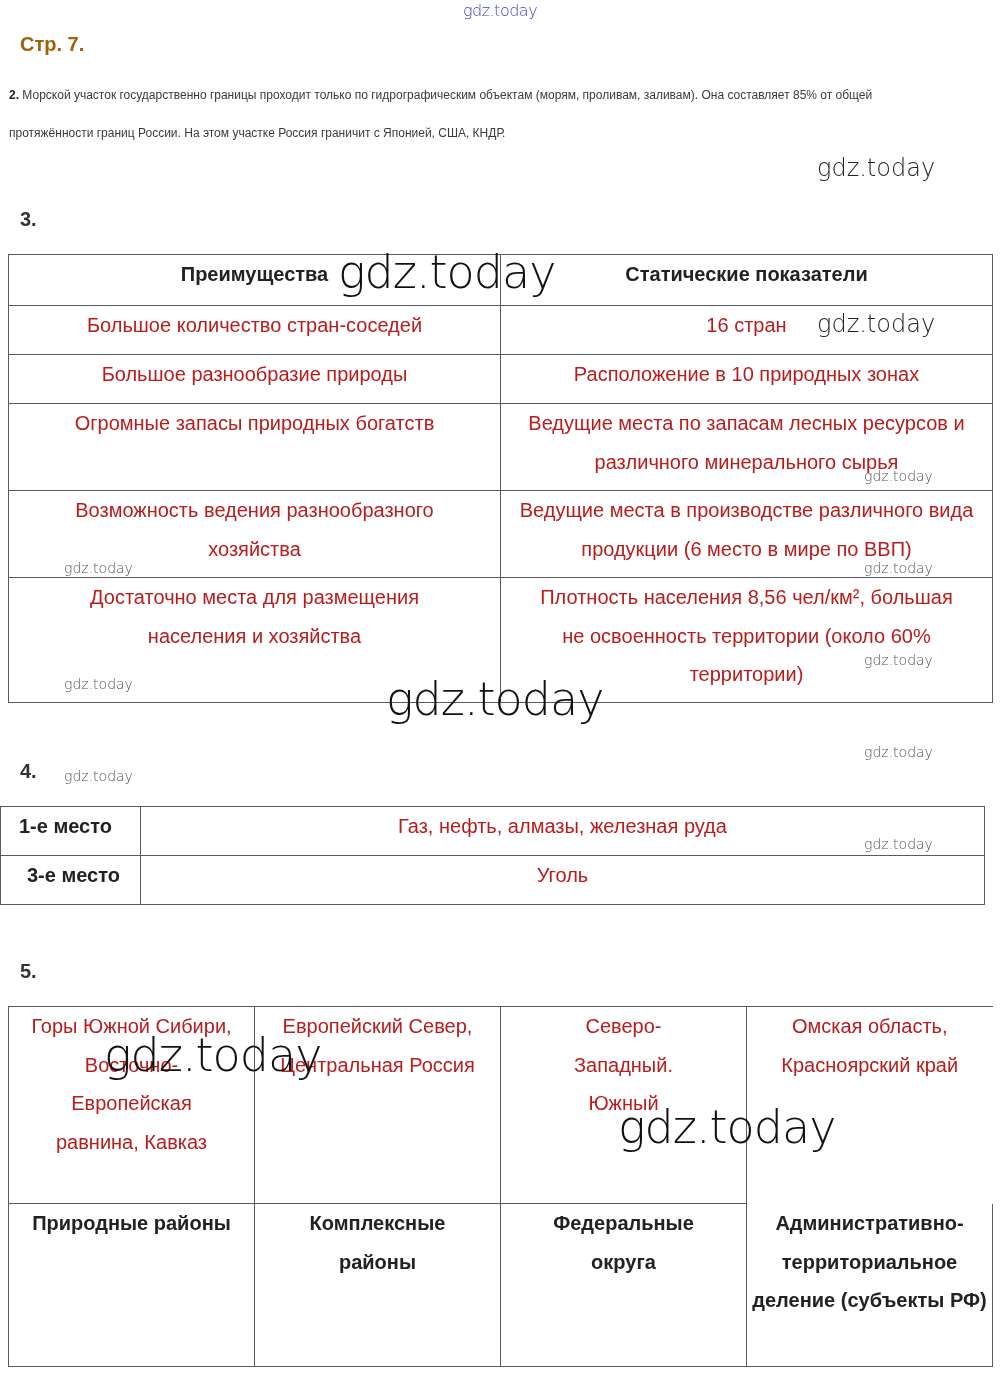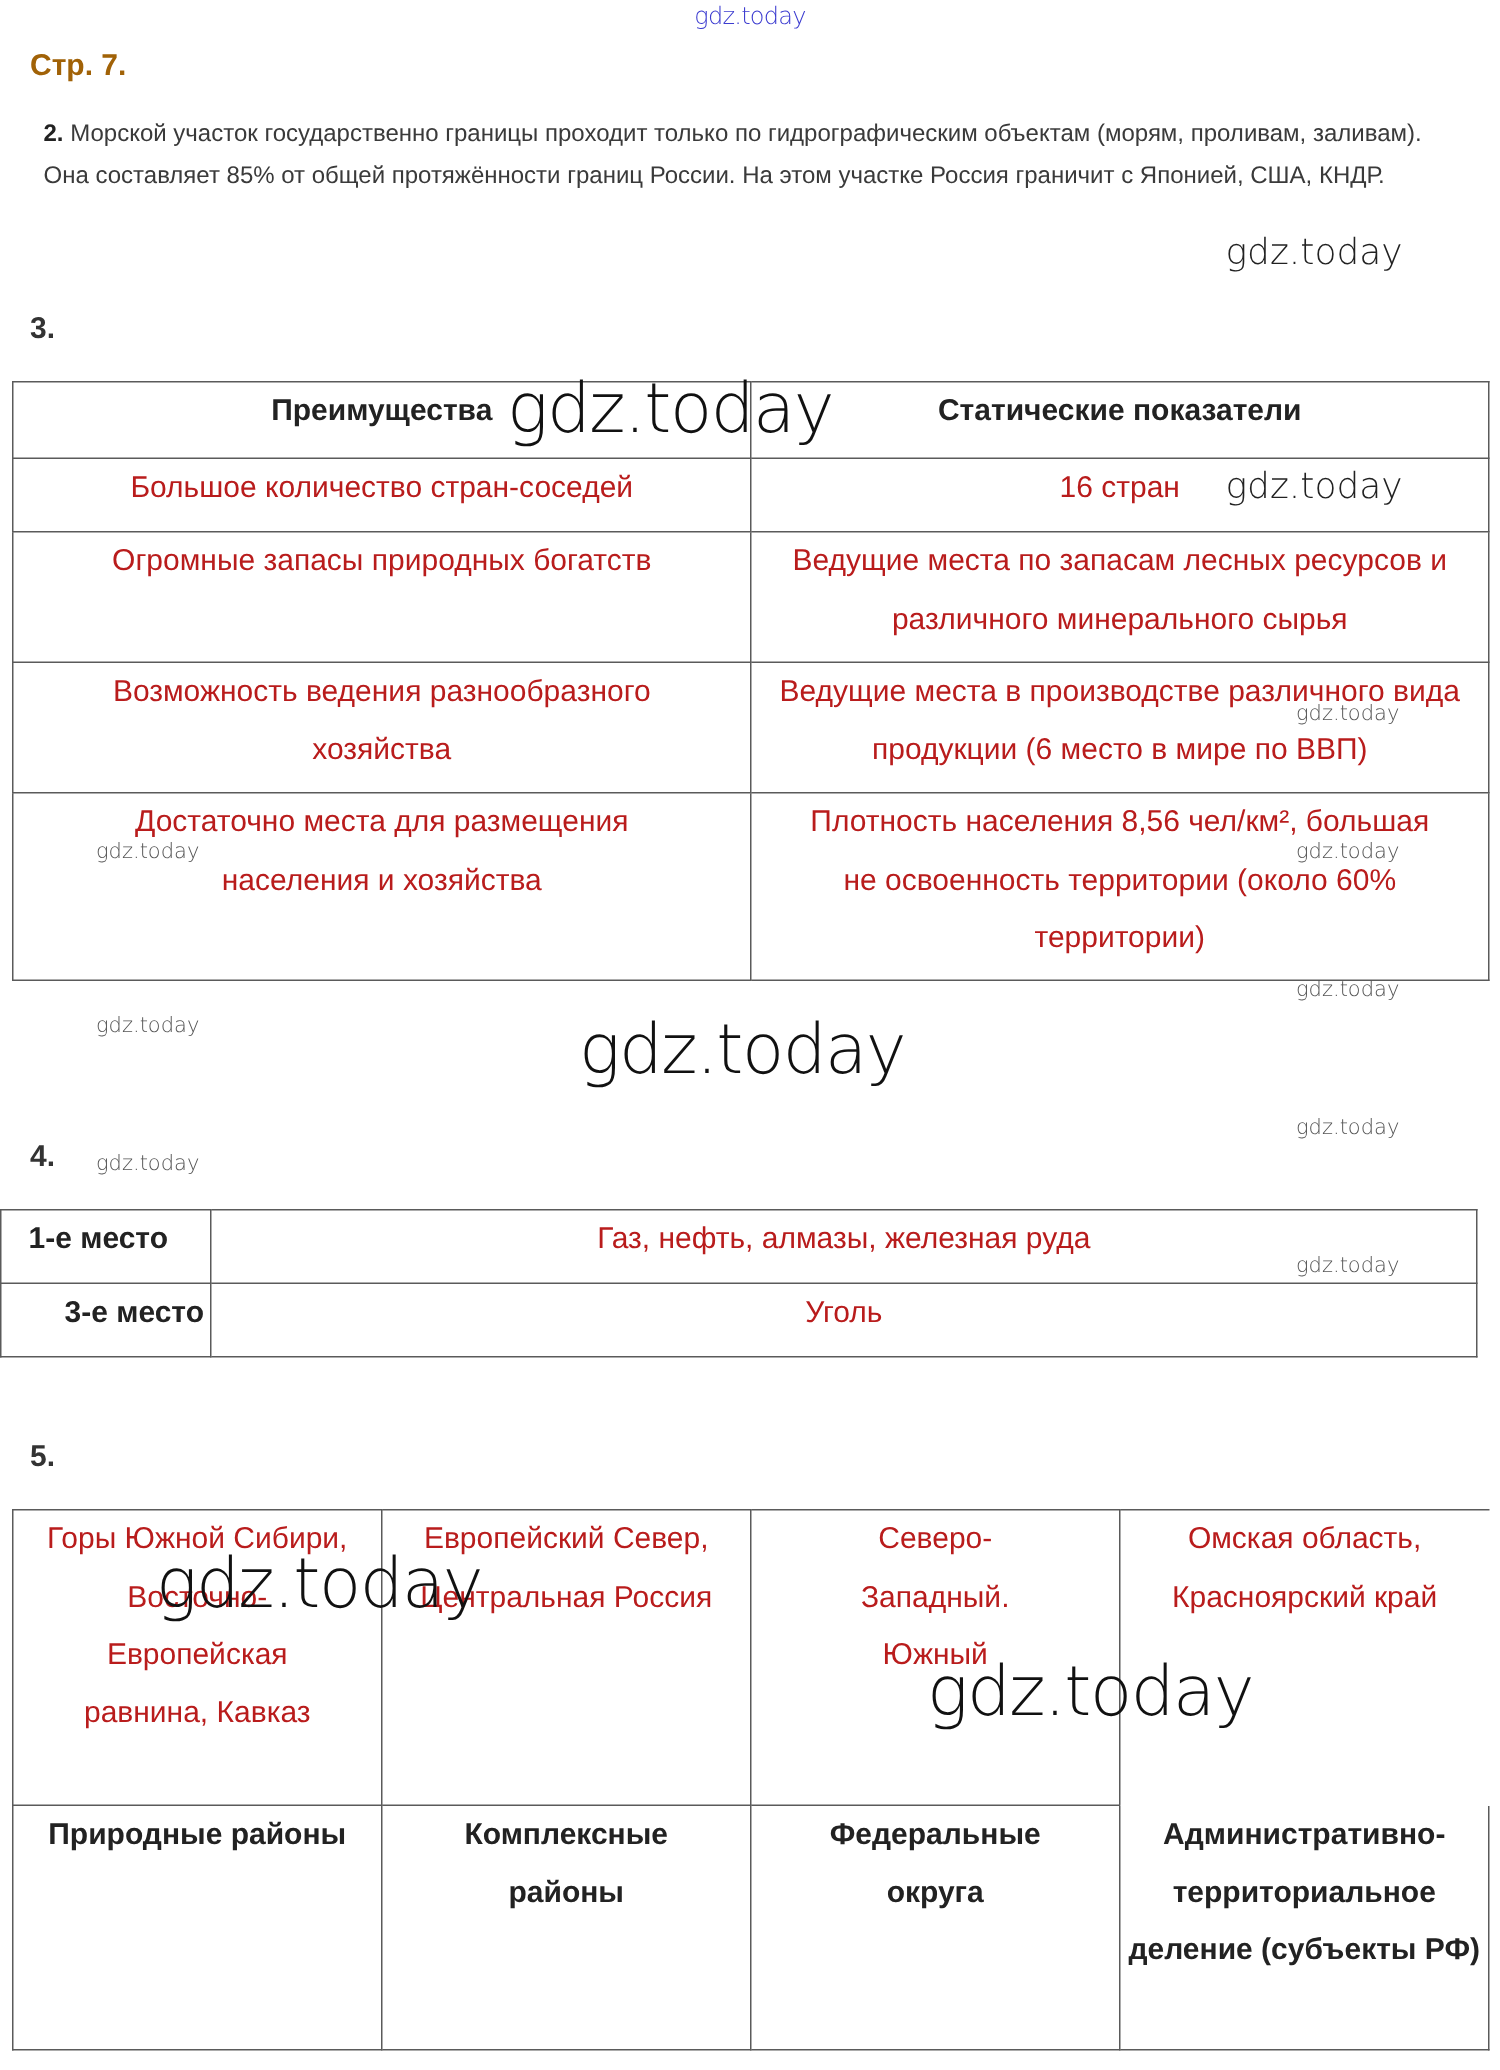--- a/index.html
+++ b/index.html
@@ -8,21 +8,21 @@
       font-family: "Liberation Sans", sans-serif; color: #333333;
     }
     .abs { position: absolute; }
     .top-wm {
       left: 0; width: 1000px; top: 1px; text-align: center;
       font-family: "DejaVu Sans", sans-serif; font-size: 16px; color: #3c3cd0;
       letter-spacing: -0.5px; font-weight: 300;
     }
     .page-label { left: 20px; top: 33px; font-size: 20px; font-weight: bold; color: #a16207; }
     .para {
-      left: 29px; top: 76px; width: 940px; font-size: 16px; line-height: 28px; color: #3a3a3a;
+      left: 9px; top: 76px; width: 940px; font-size: 12px; line-height: 38px; color: #3a3a3a;
     }
     .para b { color: #222; }
     .sec-num { font-size: 20px; font-weight: bold; color: #333; }
     .wm-small {
       font-family: "DejaVu Sans", sans-serif; font-size: 14px; color: #555; font-weight: 300;
     }
     .wm-med {
       font-family: "DejaVu Sans", sans-serif; font-size: 24px; color: #222; font-weight: 300;
     }
     .wm-big {
@@ -62,20 +62,24 @@
   <tbody>
       <tr>
     <td class="h" style="height:50px;">Преимущества</td>
     <td class="h" style="height:50px;">Статические показатели</td>
   </tr>
   <tr>
     <td style="height:48px;">Большое количество стран-соседей</td>
     <td style="height:48px;">16 стран</td>
   </tr>
   <tr>
+    <td style="height:48px;">Большое разнообразие природы</td>
+    <td style="height:48px;">Расположение в 10 природных зонах</td>
+  </tr>
+  <tr>
     <td style="height:86px;">Огромные запасы природных богатств</td>
     <td style="height:86px;">Ведущие места по запасам лесных ресурсов и различного минерального сырья</td>
   </tr>
   <tr>
     <td style="height:86px; padding:0 40px;">Возможность ведения разнообразного хозяйства</td>
     <td style="height:86px;">Ведущие места в производстве различного вида продукции (6 место в мире по ВВП)</td>
   </tr>
   <tr>
     <td style="height:124px; padding:0 50px;">Достаточно места для размещения населения и хозяйства</td>
     <td style="height:124px; padding:0 28px;">Плотность населения 8,56 чел/км², большая не освоенность территории (около 60% территории)</td>
@@ -98,21 +102,21 @@
   <colgroup>
       <col style="width:140px">
       <col style="width:844px">
     </colgroup>
   <tbody>
       <tr>
     <td class="h" style="height:48px; text-align:left; padding-left:18px;">1-е место</td>
     <td style="height:48px;">Газ, нефть, алмазы, железная руда</td>
   </tr>
   <tr>
-    <td class="h" style="height:48px; text-align:right; padding-left:10px;">3-е место</td>
+    <td class="h" style="height:48px; text-align:center; padding-left:10px;">3-е место</td>
     <td style="height:48px;margin-left:37px;">Уголь</td>
   </tr>
 </tbody>
   </table>
 <div class="abs wm-small" style="left:864px; top:836px;">gdz.today</div>
 
 <div class="abs sec-num" style="left:20px; top:960px;">5.</div>
 <table class="grid" id="t5">
   <colgroup>
       <col style="width:246px">

